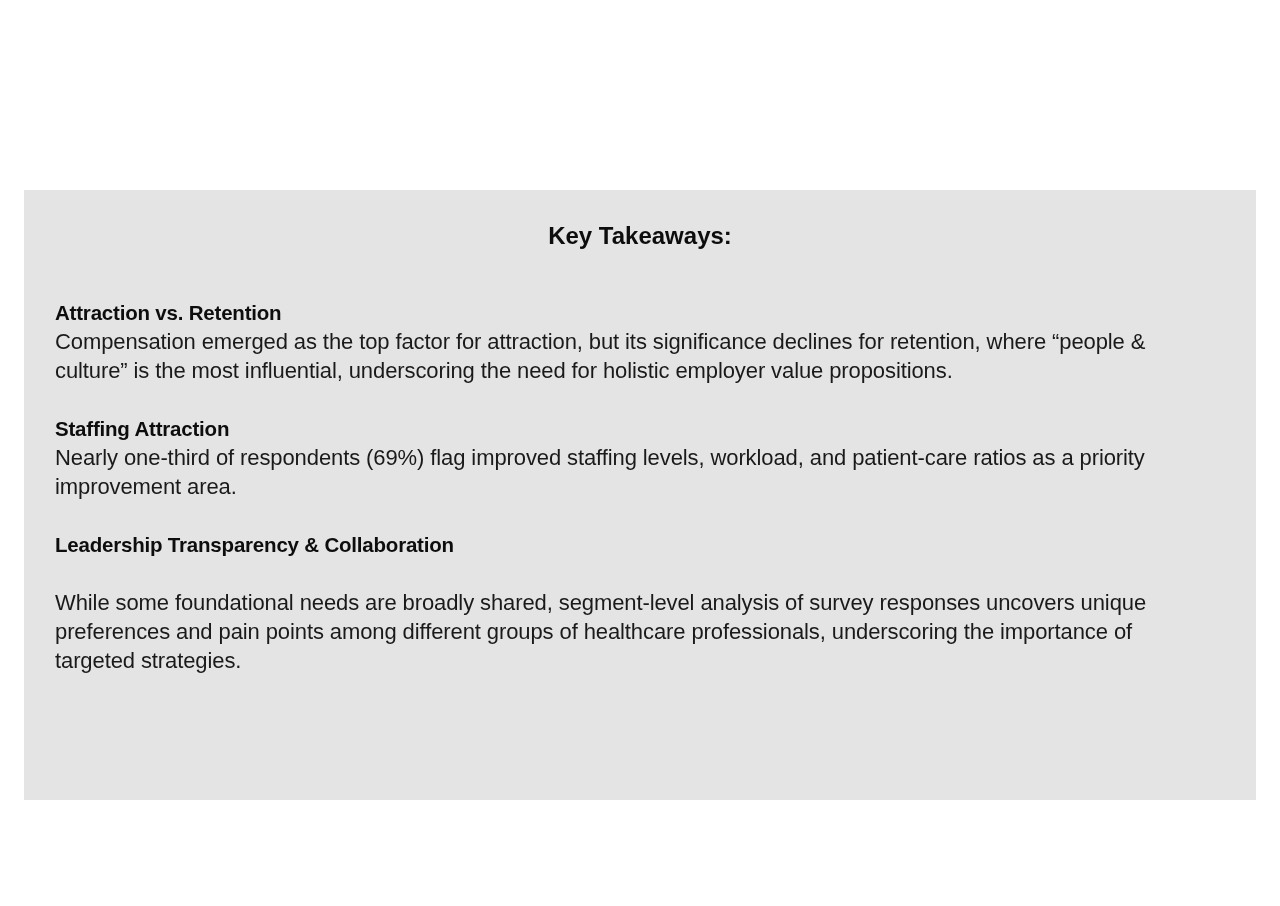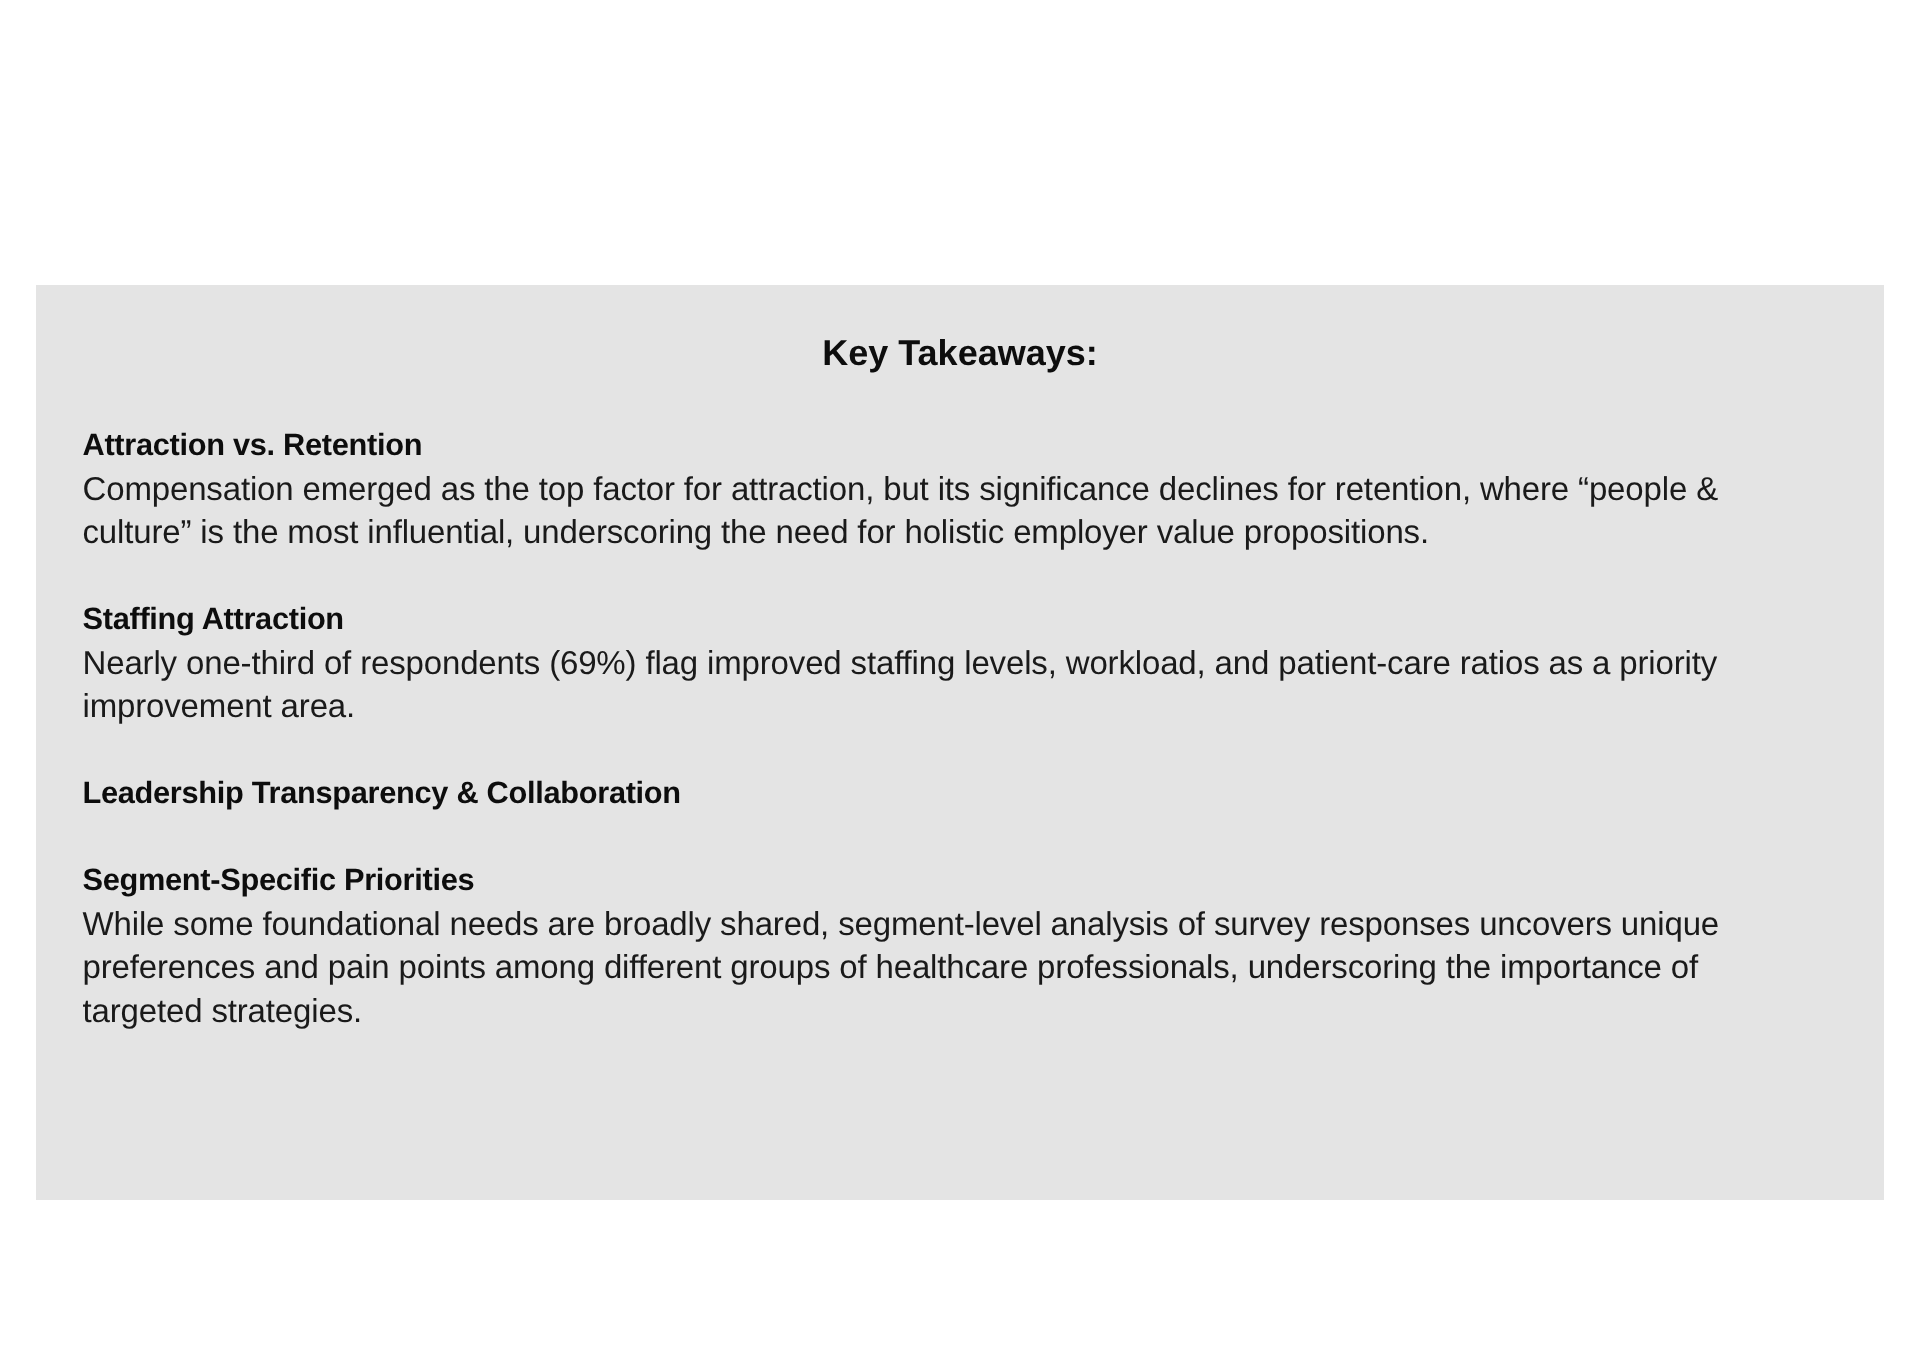--- a/index.html
+++ b/index.html
@@ -32,21 +32,21 @@
       top: 30px;
       text-align: center;
       font-weight: bold;
       font-size: 24px;
       line-height: 32px;
       color: #0d0d0d;
     }
     .sections {
       position: absolute;
       left: 31px;
-      top: 92px;
+      top: 108px;
       width: 1160px;
     }
     .section {
       margin-bottom: 29px;
     }
     .section-heading {
       font-weight: bold;
       font-size: 20.5px;
       line-height: 29px;
       color: #0d0d0d;
@@ -74,17 +74,16 @@
     <div class="section">
       <div class="section-heading">Staffing Attraction</div>
       <div class="section-body">Nearly one-third of respondents (69%) flag improved staffing levels, workload, and patient-care ratios as a priority improvement area.</div>
     </div>
 
     <div class="section">
       <div class="section-heading">Leadership Transparency &amp; Collaboration</div>
     </div>
 
     <div class="section">
-      <div class="section-heading">Segment-Specific Priorities</div>
       <div class="section-body">While some foundational needs are broadly shared,  segment-level analysis of survey responses uncovers unique preferences and pain points among different groups of healthcare professionals, underscoring the importance of targeted strategies.</div>
     </div>
   </div>
 </div>
 
 </body></html>

